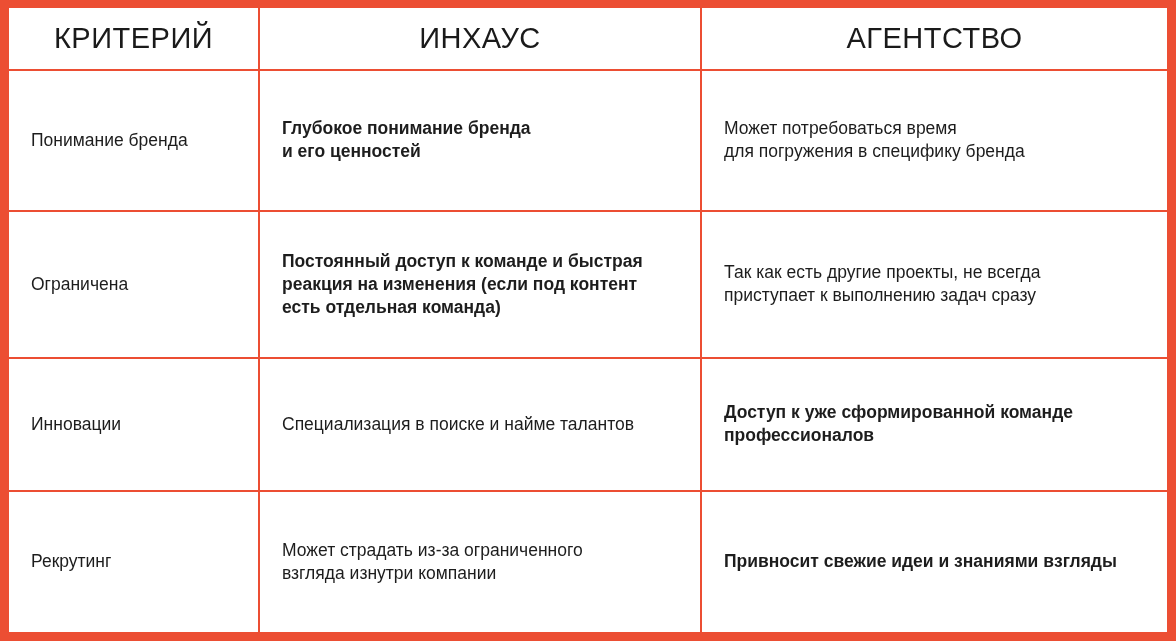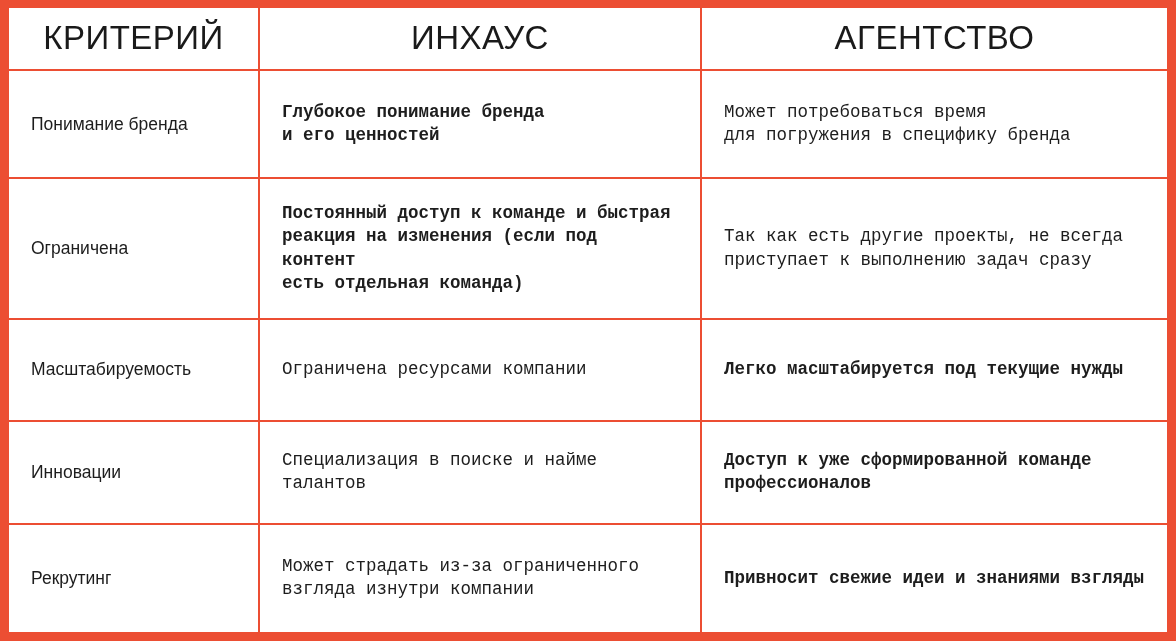--- a/index.html
+++ b/index.html
@@ -52,21 +52,21 @@
     border-bottom: none;
   }
 
   
   .head-row th {
     height: 61px;
     text-align: center;
   }
   .head-label {
     display: block;
-    font-size: 33px;
+    font-size: 29px;
     font-weight: 400;
     letter-spacing: 0.5px;
     color: #1a1a1a;
     line-height: 1.1;
     text-align: center;
   }
 
   
   .cell-inner {
     display: block;
@@ -74,21 +74,20 @@
     line-height: 1.32;
     color: #1d1d1d;
   }
   .criterion-cell .cell-inner {
     padding: 0 18px 0 22px;
     font-weight: 400;
   }
   .value-cell .cell-inner {
     padding: 0 22px 0 22px;
     font-weight: 400;
-    font-family: Liberation Mono, monospace;
   }
   .value-cell.is-strong .cell-inner {
     font-weight: 700;
   }
 
   
   tr.r1 td { height: 71px; }
   tr.r2 td { height: 74px; }
   tr.r3 td { height: 76px; }
   tr.r4 td { height: 67px; }
@@ -136,31 +135,20 @@
           <td class="criterion-cell">
             <span class="cell-inner">Ограничена</span>
           </td>
           <td class="value-cell is-strong">
             <span class="cell-inner">Постоянный доступ к команде и быстрая<br>реакция на изменения (если под контент<br>есть отдельная команда)</span>
           </td>
           <td class="value-cell">
             <span class="cell-inner">Так как есть другие проекты, не всегда<br>приступает к выполнению задач сразу</span>
           </td>
         </tr>
-        <tr class="r6">
-          <td class="criterion-cell">
-            <span class="cell-inner">Масштабируемость</span>
-          </td>
-          <td class="value-cell">
-            <span class="cell-inner">Ограничена ресурсами компании</span>
-          </td>
-          <td class="value-cell is-strong">
-            <span class="cell-inner">Легко масштабируется под текущие нужды</span>
-          </td>
-        </tr>
         <tr class="r7">
           <td class="criterion-cell">
             <span class="cell-inner">Инновации</span>
           </td>
           <td class="value-cell">
             <span class="cell-inner">Специализация в поиске и найме талантов</span>
           </td>
           <td class="value-cell is-strong">
             <span class="cell-inner">Доступ к уже сформированной команде<br>профессионалов</span>
           </td>

